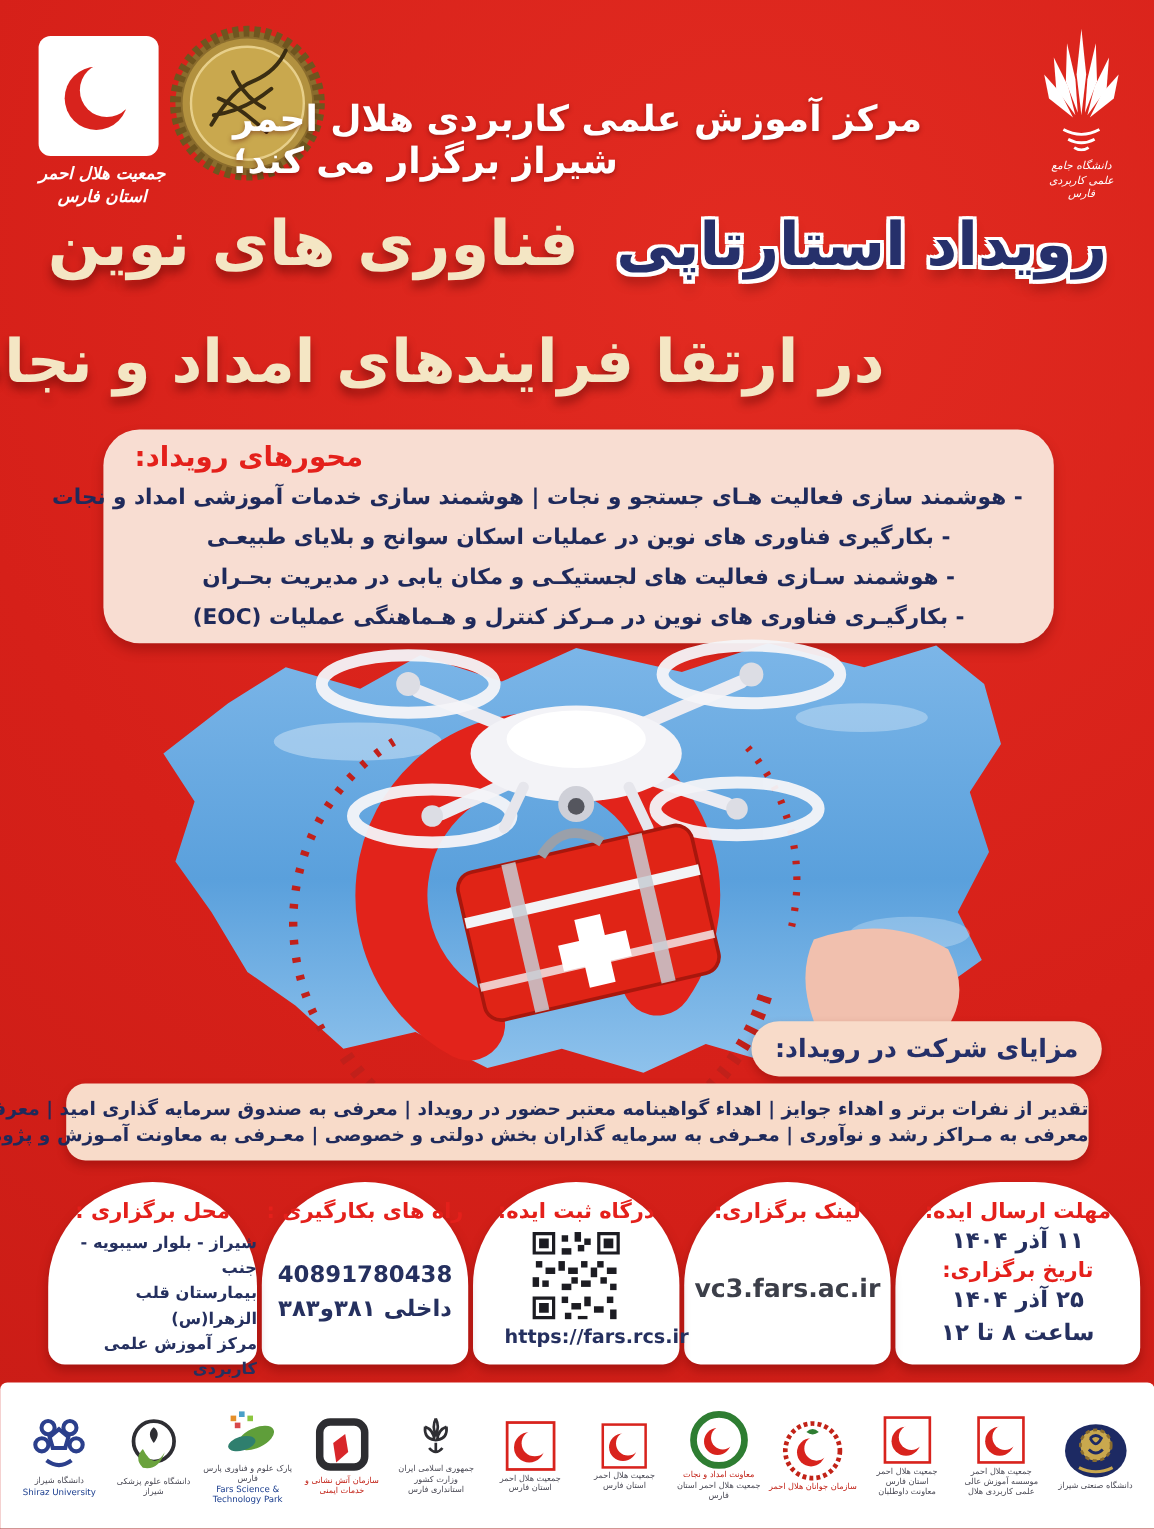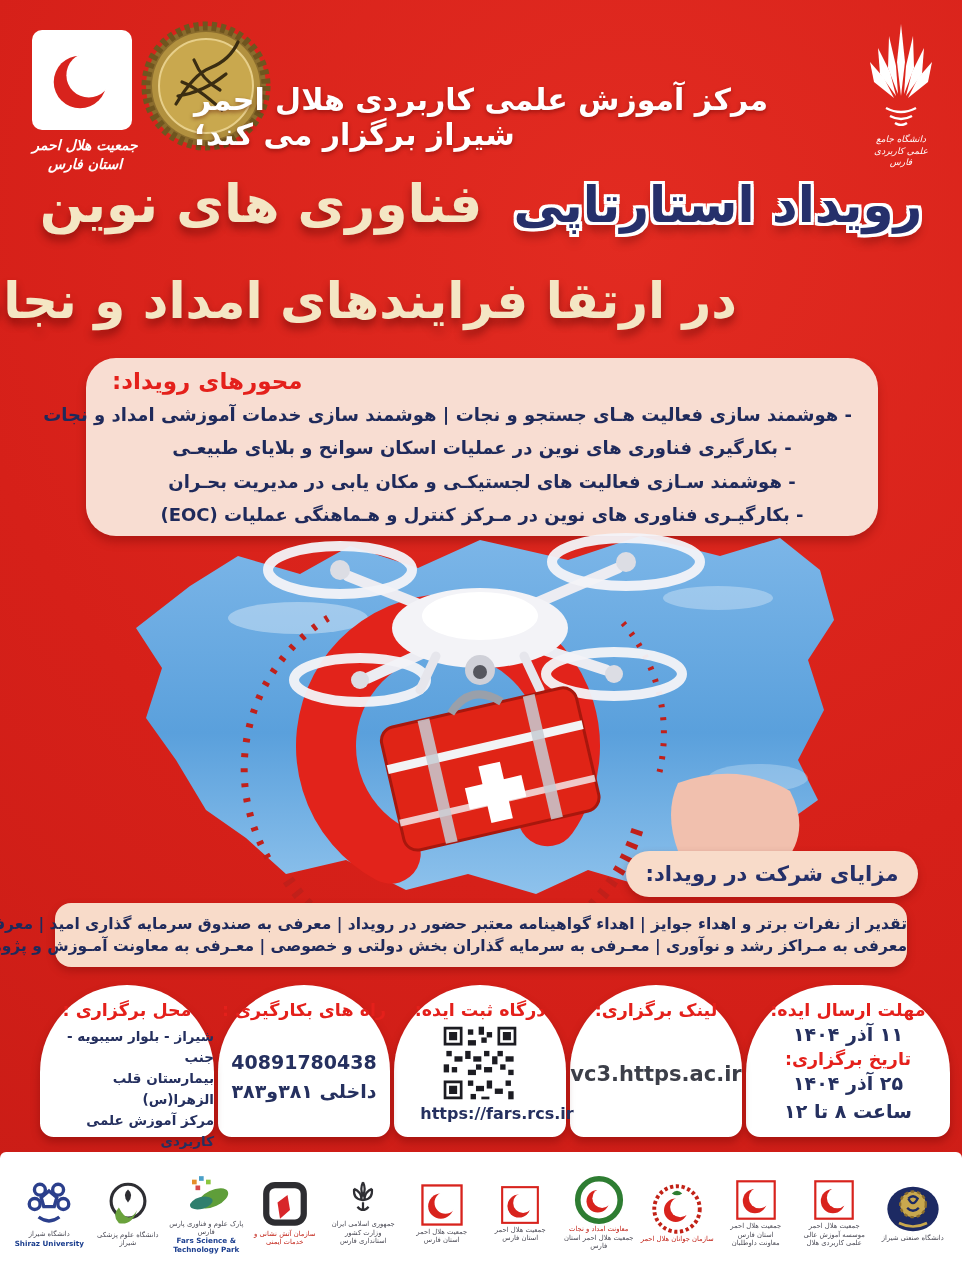--- a/index.html
+++ b/index.html
@@ -60,21 +60,21 @@
   .box-venue   { left:40px;  width:174px; }
   .box-link .ib-url { margin-top:42px; }
   .box-contact .ib-strong { margin-top:28px; }
   .qr { margin-top:4px; }
   
   .footer-strip { position:absolute; top:1152px; left:0; width:962px; height:122px;
     background:#ffffff; border-radius:6px 6px 0 0; display:flex; align-items:center;
     justify-content:space-around; padding:0 10px; direction:ltr; }
   .logo-cell { width:76px; display:flex; flex-direction:column; align-items:center; text-align:center; }
   .logo-cap { font-size:6.8px; color:#4a4a55; line-height:1.25; display:block; }
-  .logo-cap.en { color:#1c3f8f; font-weight:bold; font-size:7.2px; }
+  .logo-cap.en { color:#1c3f8f; font-weight:normal; font-size:7.2px; }
   .logo-cap.red { color:#c22217; }
 </style>
 </head>
 <body>
 
 <div class="poster">
 
   <div class="rc-logo-box">
     <svg width="78" height="78" viewBox="0 0 40 40">
       <circle cx="19" cy="21" r="13.5" fill="#d8231d"></circle>
@@ -202,21 +202,21 @@
   <div class="info-box box-deadline">
     <div class="ib-title">مهلت ارسال ایده:</div>
     <div class="ib-strong">۱۱ آذر ۱۴۰۴</div>
     <div class="ib-title">تاریخ برگزاری:</div>
     <div class="ib-strong">۲۵ آذر ۱۴۰۴</div>
     <div class="ib-med">ساعت ۸ تا ۱۲</div>
   </div>
 
   <div class="info-box box-link">
     <div class="ib-title">لینک برگزاری:</div>
-    <div class="ib-url">vc3.https.ac.ir</div>
+    <div class="ib-url">vc3.fars.ac.ir</div>
   </div>
 
   <div class="info-box box-portal">
     <div class="ib-title">درگاه ثبت ایده:</div>
     <svg class="qr" width="78" height="78" viewBox="0 0 29 29">
       <rect width="29" height="29" fill="#ffffff"></rect>
       <g fill="#1c1c22">
         <path d="M1,1h7v7h-7z M2,2v5h5v-5z M3,3h3v3h-3z" fill-rule="evenodd"></path>
         <path d="M21,1h7v7h-7z M22,2v5h5v-5z M23,3h3v3h-3z" fill-rule="evenodd"></path>
         <path d="M1,21h7v7h-7z M2,22v5h5v-5z M3,23h3v3h-3z" fill-rule="evenodd"></path>

